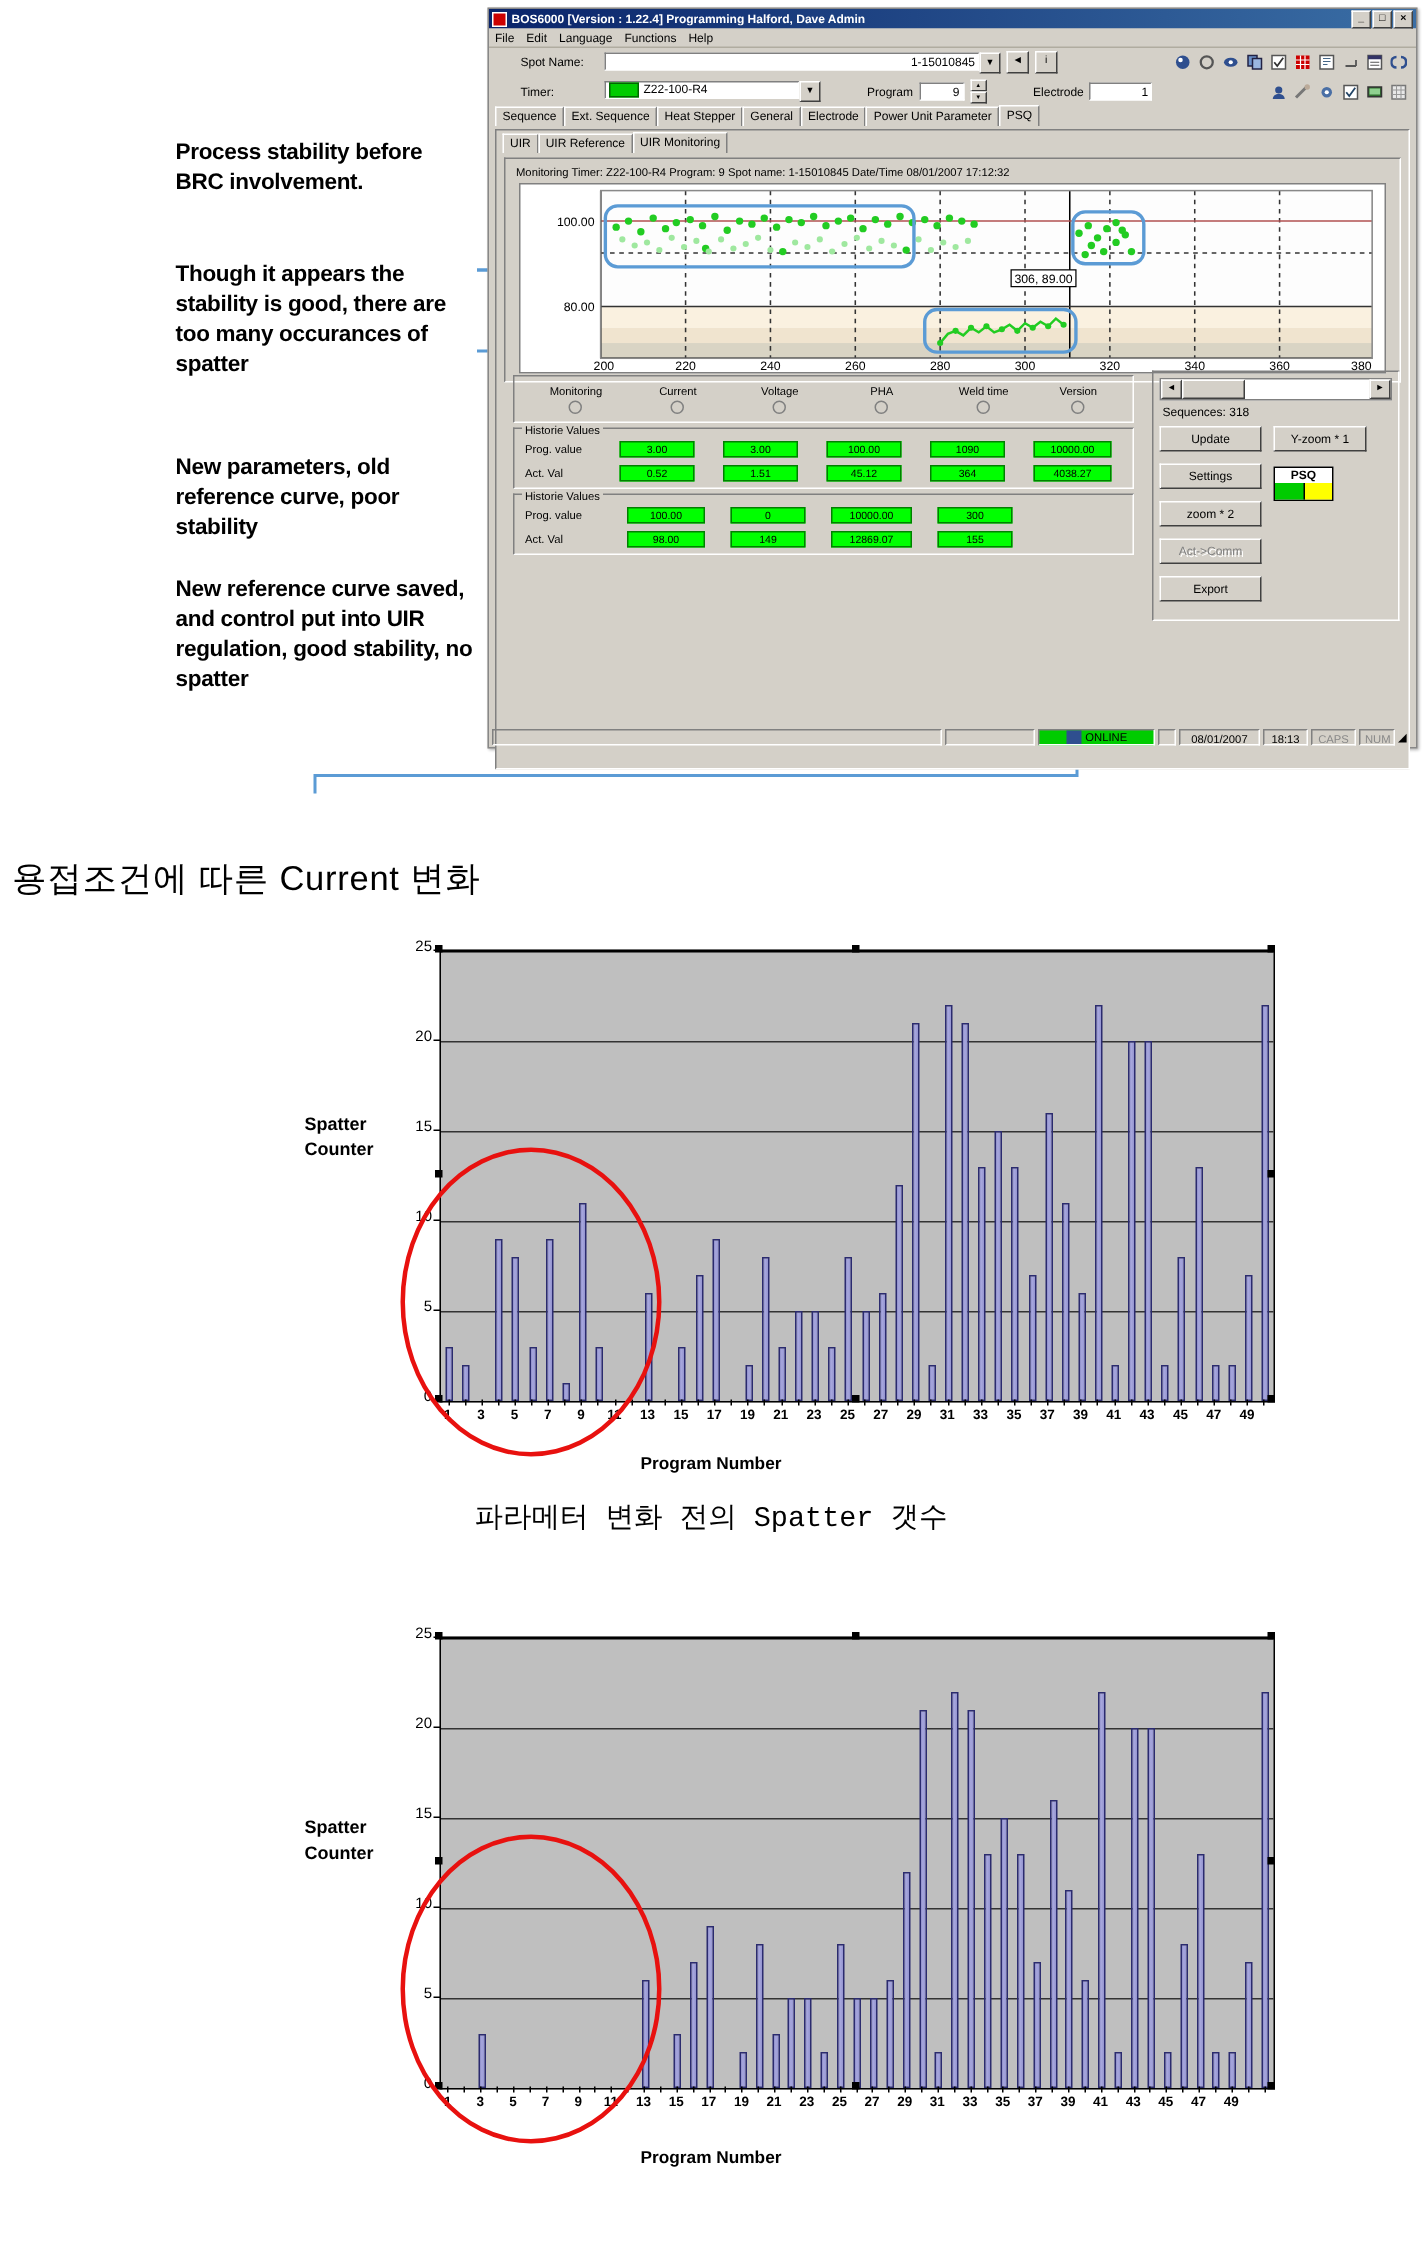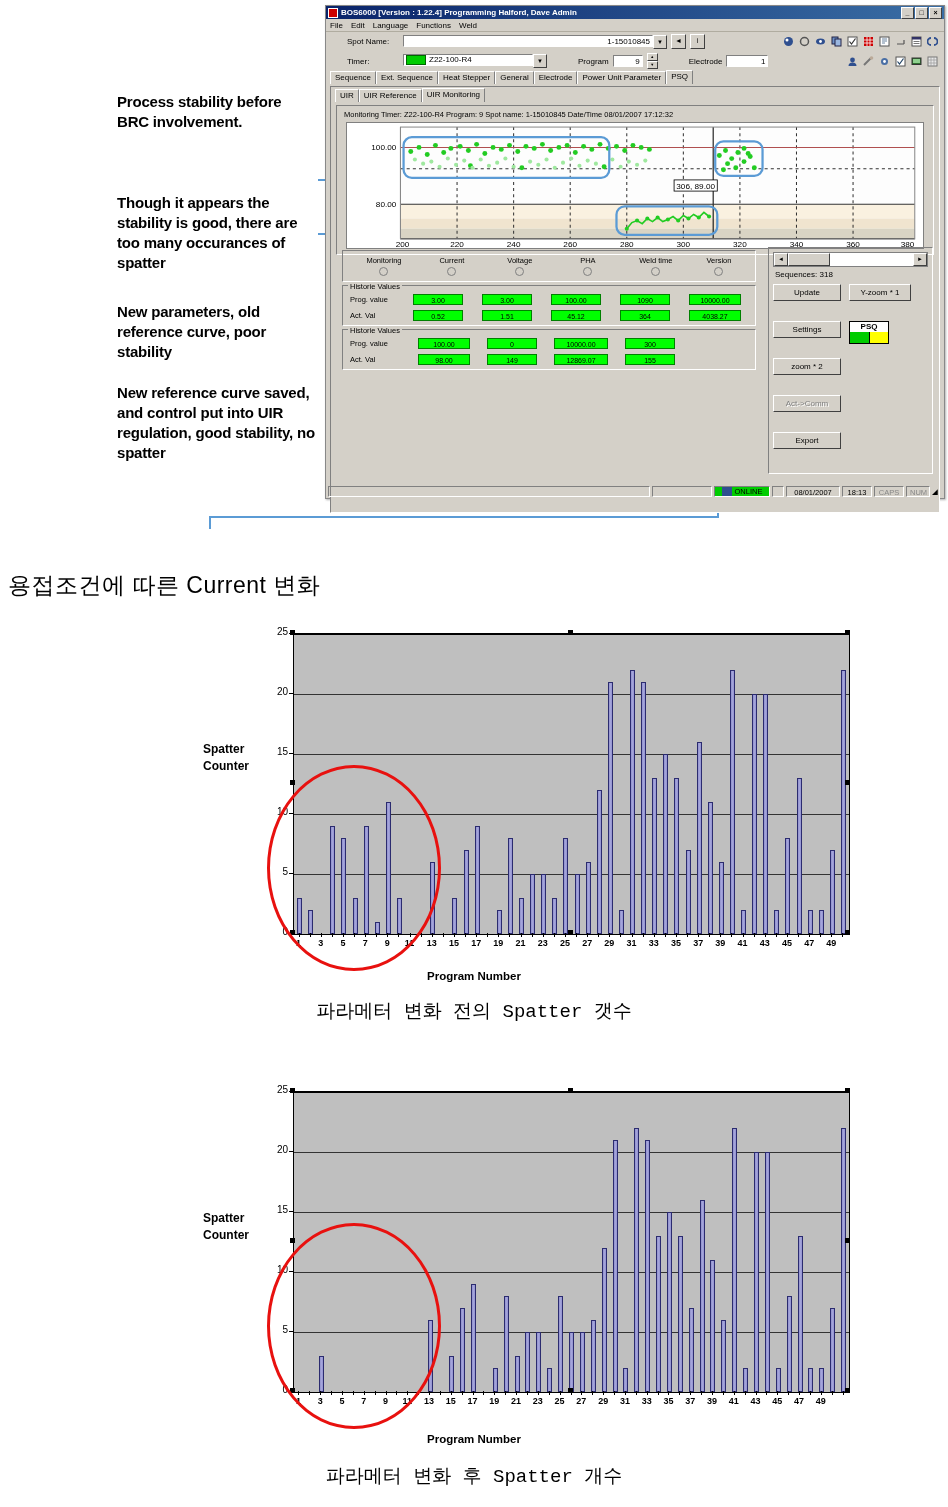--- a/index.html
+++ b/index.html
@@ -1,21 +1,21 @@
 <!DOCTYPE html>
 <html><head>
 <meta charset="utf-8">
 <style>
   html,body{margin:0;padding:0;background:#fff;}
   body{width:948px;height:1507px;position:relative;font-family:"Liberation Sans",sans-serif;color:#000;overflow:hidden;}
 
   
   .annot{position:absolute;left:117px;width:200px;font-weight:bold;font-size:15px;line-height:20px;letter-spacing:-0.2px;}
   .annot.a1{top:92px;}
-  .annot.a2{top:173px;margin-top:20px;}
+  .annot.a2{top:173px;}
   .annot.a3{top:302px;}
   .annot.a4{top:383px;}
   .leadsvg{position:absolute;left:0;top:0;width:948px;height:560px;pointer-events:none;}
 
   
   #appwin{position:absolute;left:325px;top:5px;width:618px;height:492px;background:#d4d0c8;
           border:1px solid #888;box-shadow:1px 1px 2px rgba(0,0,0,.3);}
   .titlebar{height:13px;background:linear-gradient(90deg,#0a246a,#3a6ea5);color:#fff;
             font-size:8px;font-weight:bold;display:flex;align-items:center;padding:0 2px;}
   .titlebar .tbicon{width:8px;height:8px;background:#c00;border:1px solid #fff;margin-right:3px;flex:none;}
@@ -59,21 +59,21 @@
   .radio{width:7px;height:7px;border-radius:50%;border:1px solid #808080;background:#d4d0c8;margin:2px auto 0;position:relative;}
   .radio.on::after{content:"";position:absolute;width:3px;height:3px;background:#000;border-radius:50%;left:1px;top:1px;}
 
   .valrow{display:flex;align-items:center;font-size:7.5px;}
   .valrow .rl{width:60px;padding-left:4px;}
   .vbox{background:#00ff00;border:1px solid #008000;height:11px;font-size:7px;text-align:center;
         line-height:11px;margin:1px 3px;box-sizing:border-box;color:#000;}
 
   .rightpanel{position:absolute;right:6px;top:0;width:165px;}
   .btn{background:#d4d0c8;border:1px solid #fff;border-right-color:#404040;border-bottom-color:#404040;
-       font-size:8px;text-align:center;padding:3px 0;margin-bottom:20px;}
+       font-size:8px;text-align:center;padding:3px 0;margin-bottom:8px;}
   .btn.dis{color:#808080;text-shadow:1px 1px 0 #fff;}
   .scroll{display:flex;height:13px;border:1px solid #808080;background:#fff;}
   .scroll .sb{width:12px;background:#d4d0c8;border:1px solid #fff;border-right-color:#404040;
               border-bottom-color:#404040;font-size:6px;text-align:center;line-height:11px;}
   .scroll .thumb{width:40px;background:#d4d0c8;border:1px solid #fff;border-right-color:#404040;border-bottom-color:#404040;}
 
   .statusbar{position:absolute;left:0;bottom:0;width:100%;height:14px;display:flex;align-items:center;
              font-size:7.5px;gap:2px;padding:0 2px;box-sizing:border-box;}
   .scell{border:1px solid #808080;border-right-color:#fff;border-bottom-color:#fff;height:11px;
          line-height:11px;padding:0 3px;box-sizing:border-box;}
@@ -126,21 +126,21 @@
       <span>□</span>
       <span>×</span>
     </span>
   </div>
 
   <div class="menubar">
     <span>File</span>
     <span>Edit</span>
     <span>Language</span>
     <span>Functions</span>
-    <span>Weld</span>
+    <span>Help</span>
   </div>
 
   <div class="row">
     <span class="lbl" style="width:52px">Spot Name:</span>
     <span class="combo">
       <span class="tinput" style="width:250px">1-15010845</span>
       <span class="arrow">▼</span>
     </span>
     <span class="smallbtn">◄</span>
     <span class="smallbtn">i</span>
@@ -529,21 +529,21 @@
             </div>
           </div>
         </div>
       </div>
     </div>
   </div>
 
   <div class="statusbar">
     <span class="scell" style="flex:1"></span>
     <span class="scell" style="width:60px"></span>
-    <span class="scell" style="width:56px;background:#00cc00;display:flex;align-items:center;gap:3px;justify-content:center">
+    <span class="scell" style="width:78px;background:#00cc00;display:flex;align-items:center;gap:3px;justify-content:center">
       <span style="width:10px;height:9px;background:#2f4f8f;display:inline-block"></span>
       <span>ONLINE</span>
     </span>
     <span class="scell" style="width:12px"></span>
     <span class="scell" style="width:54px;text-align:center">08/01/2007</span>
     <span class="scell" style="width:30px;text-align:center">18:13</span>
     <span class="scell" style="width:30px;text-align:center;color:#888">CAPS</span>
     <span class="scell" style="width:24px;text-align:left;color:#888">NUM</span>
     <span style="width:10px">◢</span>
   </div>
@@ -857,14 +857,13 @@
       <div class="hdl" style="left: 567.5px; top: 13px;"></div>
       <div class="hdl" style="left: 845px; top: 13px;"></div>
       <div class="hdl" style="left: 290px; top: 163px;"></div>
       <div class="hdl" style="left: 845px; top: 163px;"></div>
       <div class="hdl" style="left: 290px; top: 313px;"></div>
       <div class="hdl" style="left: 567.5px; top: 313px;"></div>
       <div class="hdl" style="left: 845px; top: 313px;"></div>
       <div class="ellipse" style="left: 267px; top: 148px; width: 168px; height: 200px;"></div>
     </div>
   <div class="axlabel" style="left:0;width:948px;text-align:center;top:358px">Program Number</div>
-  <div class="caption" style="top:388px">파라메터 변화 후 Spatter 개수</div>
 </div>
 
 </body></html>

